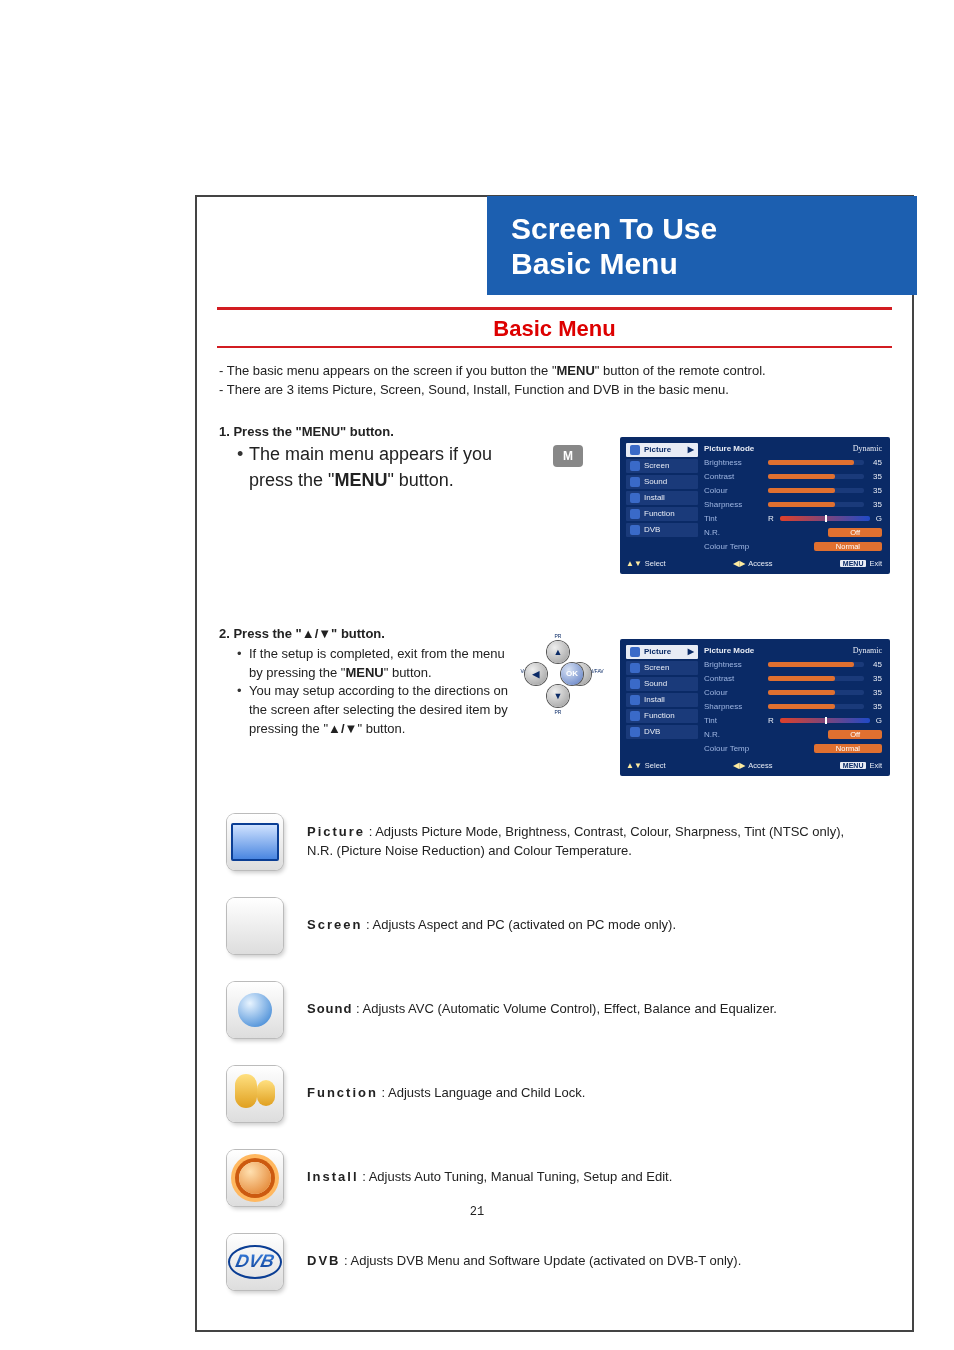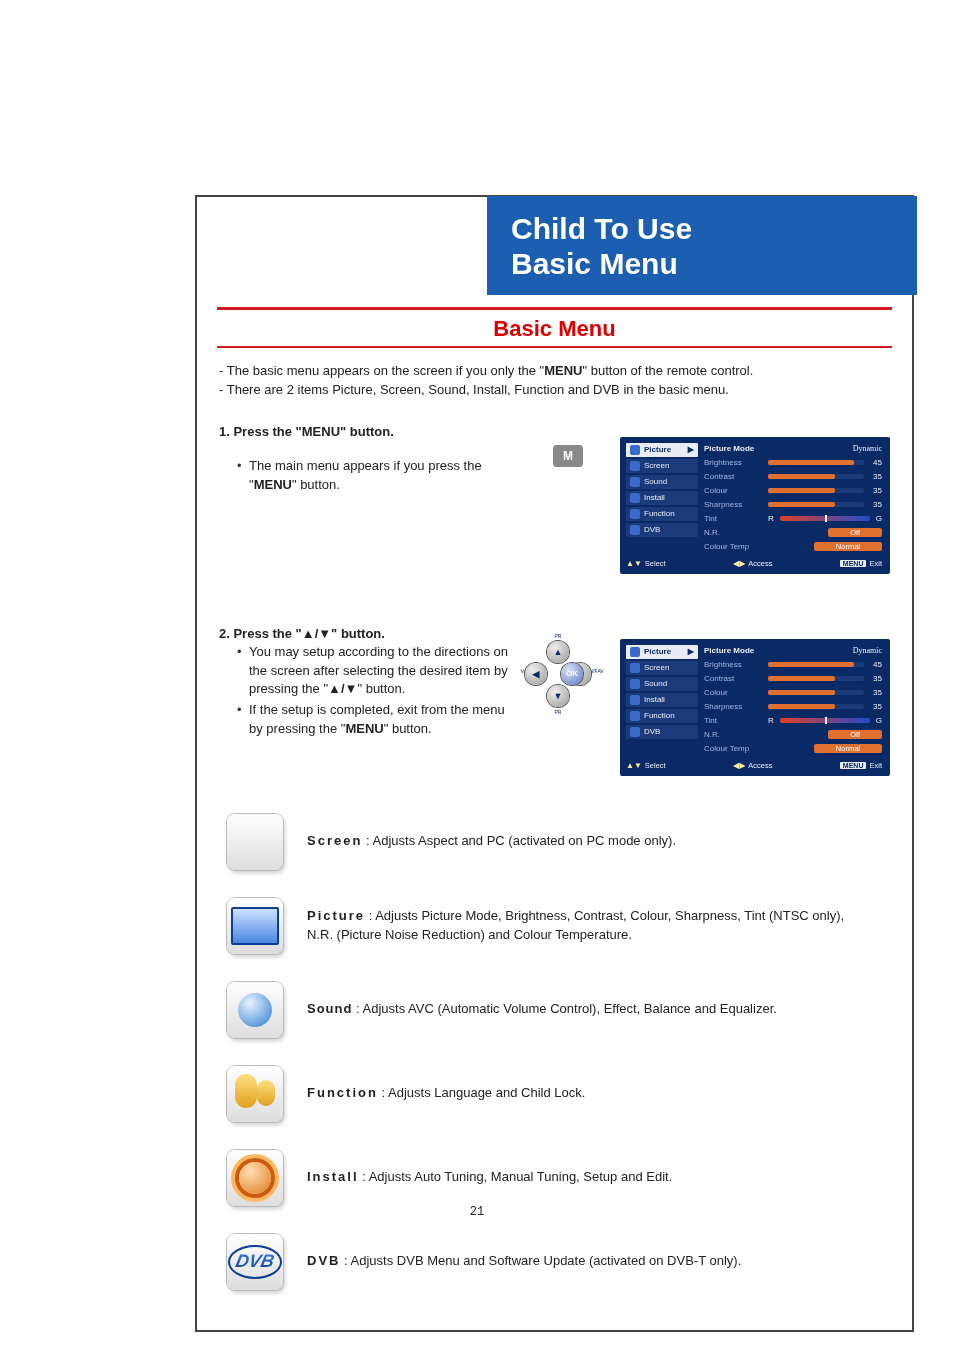--- a/index.html
+++ b/index.html
@@ -58,22 +58,22 @@
     margin: 14px 22px 0 22px;
     font-size: 13px;
     line-height: 1.45;
   }
   .step-h {
     margin: 24px 22px 2px 22px;
     font-weight: 700;
     font-size: 13px;
   }
   .step-p {
-    margin: 16px 22px 0 40px;
-    font-size: 13px;
+    margin: 0 22px 0 40px;
+    font-size: 18px;
     line-height: 1.45;
   }
   .bullet {
     position: relative;
     padding-left: 12px;
   }
   .bullet::before {
     content: "•";
     position: absolute;
     left: 0;
@@ -297,31 +297,31 @@
 
   .strong{font-weight:700;}
 </style>
 </head>
 <body>
 
 <div class="page">
   <div class="frame">
 
     <div class="banner">
-      <div class="line">Child To Use</div>
+      <div class="line">Screen To Use</div>
       <div class="line">Basic Menu</div>
     </div>
 
     <div class="section-bar">Basic Menu</div>
 
     <div class="intro">
       <div>
-        <span>- The basic menu appears on the screen if you only the "</span><span class="strong">MENU</span><span>" button of the remote control.</span>
-      </div>
-      <div>- There are 2 items Picture, Screen, Sound, Install, Function and DVB in the basic menu.</div>
+        <span>- The basic menu appears on the screen if you button the "</span><span class="strong">MENU</span><span>" button of the remote control.</span>
+      </div>
+      <div>- There are 3 items Picture, Screen, Sound, Install, Function and DVB in the basic menu.</div>
     </div>
 
     <div class="step-h">1. Press the "MENU" button.</div>
     <div class="row" style="margin:0 22px 0 22px;">
       <div class="textcol">
         <div class="step-p bullet" style="margin-left:18px;">
           <span>The main menu appears if you press the "</span><span class="strong">MENU</span><span>" button.</span>
         </div>
       </div>
       <div style="flex:0 0 40px; padding-top:2px;">
@@ -423,25 +423,25 @@
                 <span>Exit</span>
               </span>
             </div>
           </div>
         </div>
     </div>
 
     <div class="step-h" style="margin-top:52px;">2. Press the "▲/▼" button.</div>
     <div class="step2-row">
       <div class="textcol">
+        <div class="bullet" style="font-size:13px;line-height:1.45;margin-top:2px;">
+          <span>If the setup is completed, exit from the menu by pressing the "</span><span class="strong">MENU</span><span>" button.</span>
+        </div>
         <div class="bullet" style="font-size:13px;line-height:1.45;">
           <span>You may setup according to the directions on the screen after selecting the desired item by pressing the "</span><span class="strong">▲/▼</span><span>" button.</span>
-        </div>
-        <div class="bullet" style="font-size:13px;line-height:1.45;margin-top:2px;">
-          <span>If the setup is completed, exit from the menu by pressing the "</span><span class="strong">MENU</span><span>" button.</span>
         </div>
       </div>
 
       <div class="dpad">
         <span class="cap ct">PR</span>
         <span class="cap cb">PR</span>
         <span class="cap cl">Vol</span>
         <span class="cap cr">Vol/FAV</span>
         <div class="b u">▲</div>
         <div class="b d">▼</div>
@@ -545,33 +545,33 @@
                 <span class="menu-chip">MENU</span>
                 <span>Exit</span>
               </span>
             </div>
           </div>
         </div>
     </div>
 
     <div class="menu-list">
       <div class="menu-item">
+        <div class="big-icon ic-picture"></div>
+        <div class="desc"><b>Picture</b><span> : </span><span>Adjusts Picture Mode, Brightness, Contrast, Colour, Sharpness, Tint (NTSC only), N.R. (Picture Noise Reduction) and Colour Temperature.</span></div>
+      </div>
+      <div class="menu-item">
         <div class="big-icon ic-screen">
             <i></i>
             <i></i>
             <i></i>
             <i></i>
           </div>
         <div class="desc"><b>Screen</b><span> : </span><span>Adjusts Aspect and PC (activated on PC mode only).</span></div>
       </div>
       <div class="menu-item">
-        <div class="big-icon ic-picture"></div>
-        <div class="desc"><b>Picture</b><span> : </span><span>Adjusts Picture Mode, Brightness, Contrast, Colour, Sharpness, Tint (NTSC only), N.R. (Picture Noise Reduction) and Colour Temperature.</span></div>
-      </div>
-      <div class="menu-item">
         <div class="big-icon ic-sound"></div>
         <div class="desc"><b style="letter-spacing:1px;">Sound</b><span> : </span><span>Adjusts AVC (Automatic Volume Control), Effect, Balance and Equalizer.</span></div>
       </div>
       <div class="menu-item">
         <div class="big-icon ic-function"></div>
         <div class="desc"><b>Function</b><span> : </span><span>Adjusts Language and Child Lock.</span></div>
       </div>
       <div class="menu-item">
         <div class="big-icon ic-install"></div>
         <div class="desc"><b>Install</b><span> : </span><span>Adjusts Auto Tuning, Manual Tuning, Setup and Edit.</span></div>

